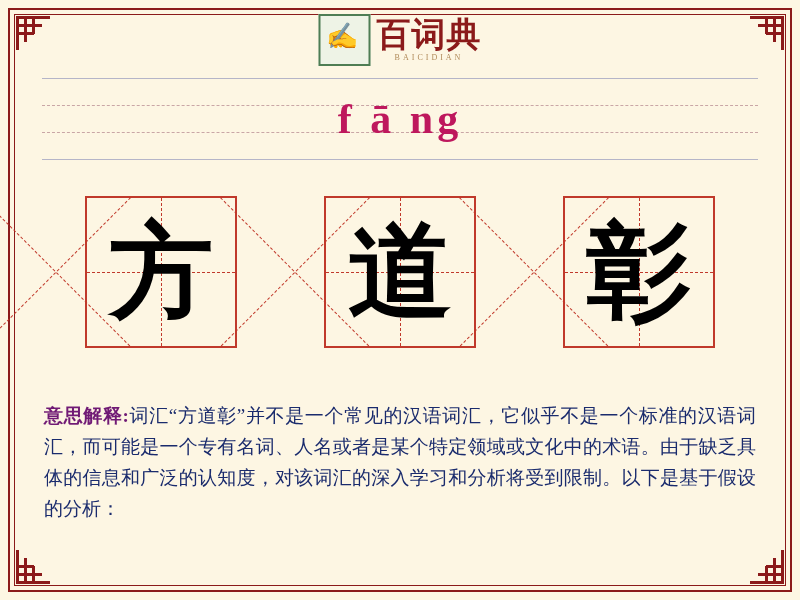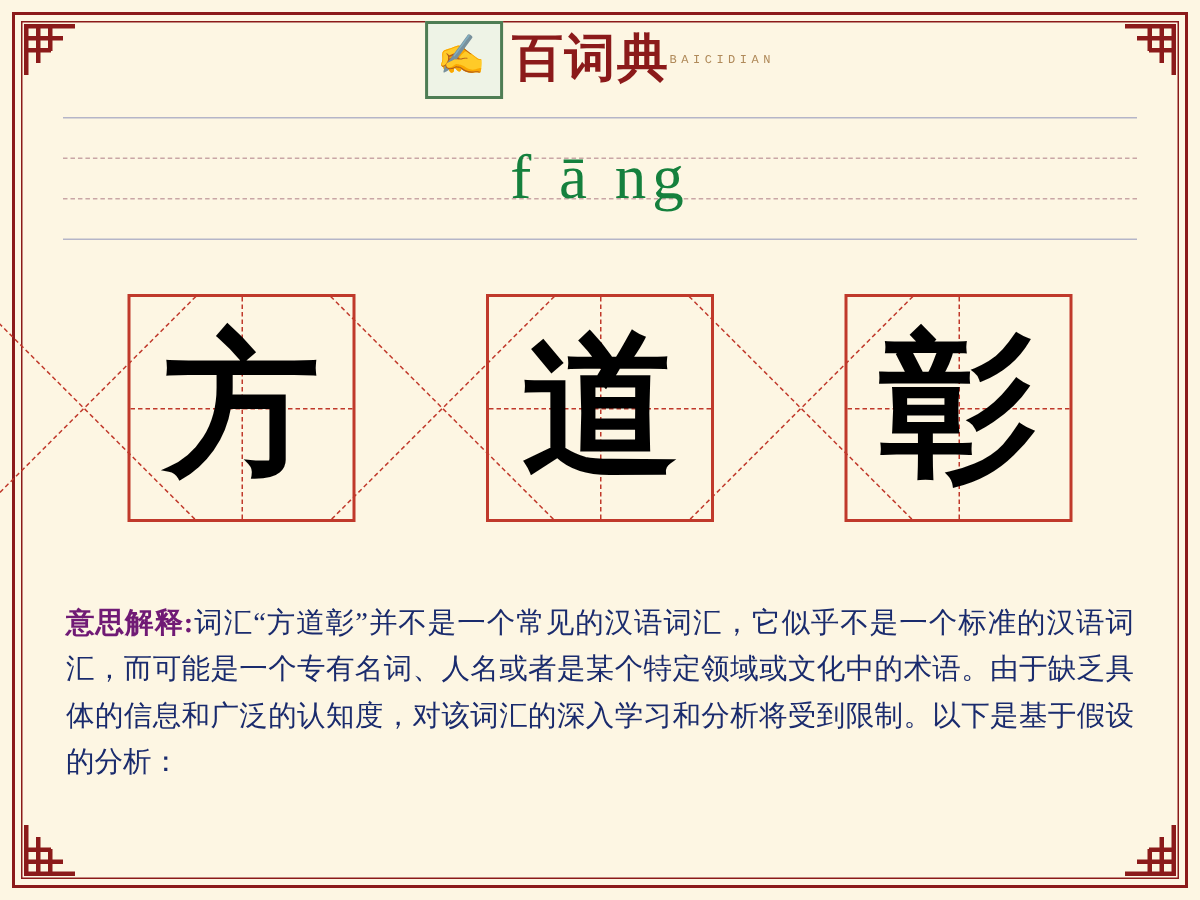--- a/index.html
+++ b/index.html
@@ -78,37 +78,37 @@
   .logo-mark .brush {
     position: absolute;
     left: 6px;
     top: 8px;
     font-size: 26px;
     color: #4e7d54;
     line-height: 1;
   }
   .logo-text {
     display: flex;
-    flex-direction: row;
+    flex-direction: column;
     align-items: center;
     line-height: 1;
   }
   .logo-cn {
     font-size: 34px;
     color: #8b1a1a;
     font-weight: bold;
     letter-spacing: 1px;
     font-family: "Liberation Serif", serif;
   }
   .logo-en {
     font-size: 8px;
     color: #b08a5a;
     letter-spacing: 3px;
     margin-top: 2px;
-    font-family: Liberation Mono, monospace;
+    font-family: Liberation Serif, serif;
   }
 
   
   .pinyin-area {
     position: absolute;
     left: 42px;
     top: 78px;
     width: 716px;
     height: 82px;
   }
@@ -130,24 +130,25 @@
     left: 0;
     top: 0;
     width: 100%;
     height: 82px;
     display: flex;
     align-items: center;
     justify-content: space-around;
   }
   .pinyin {
     font-size: 42px;
-    color: #15803d;
+    color: #be185d;
     letter-spacing: 4px;
     font-family: "Liberation Serif", serif;
     white-space: nowrap;
+    font-weight: bold;
   }
 
   
   .chars-area {
     position: absolute;
     left: 42px;
     top: 196px;
     width: 716px;
     height: 170px;
     display: flex;

